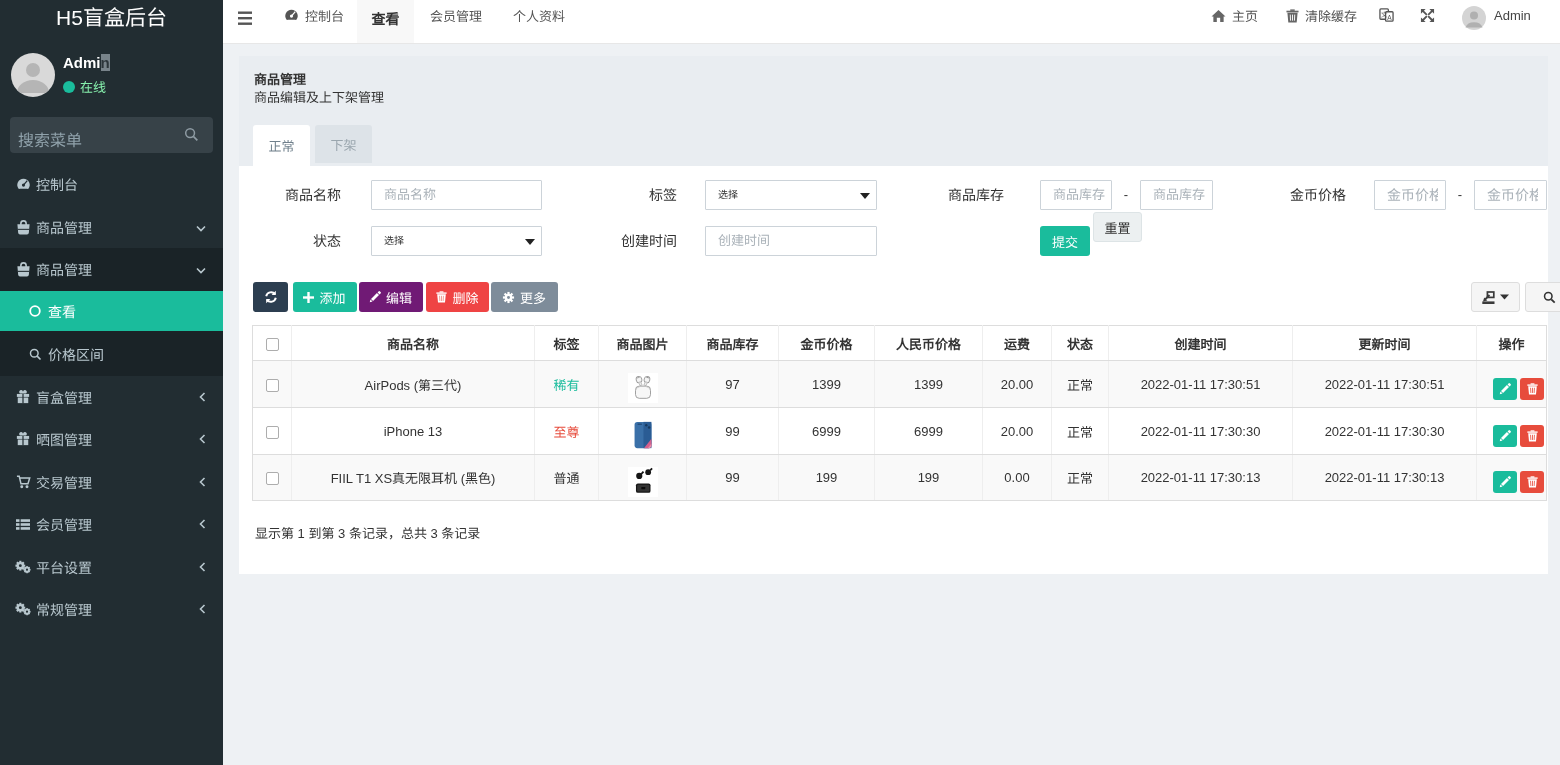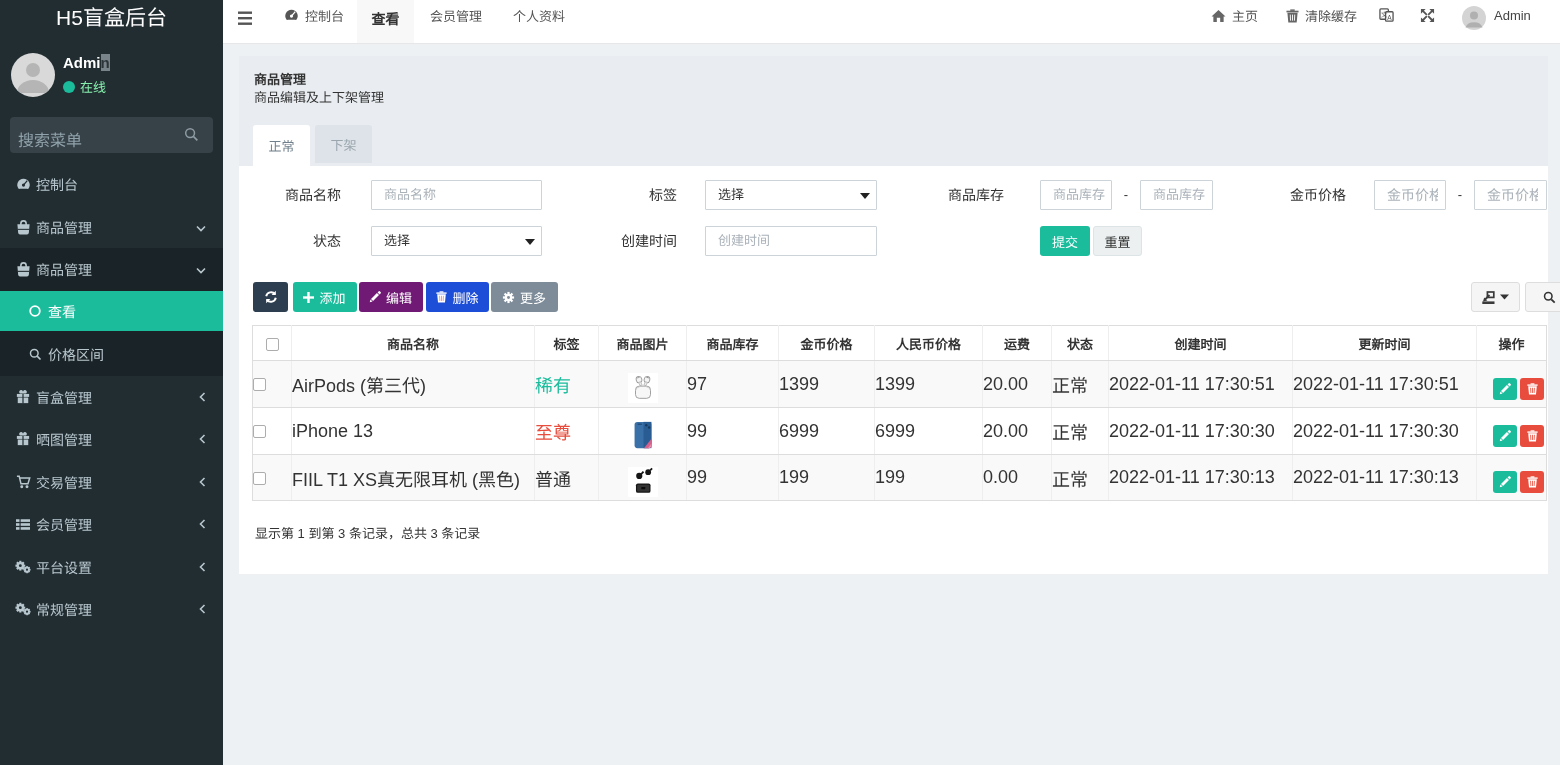--- a/index.html
+++ b/index.html
@@ -33,28 +33,28 @@
 #panel-h{position:absolute;left:239px;top:56px;width:1309px;height:110px;background:#e9edf1}
 #panel-b{position:absolute;left:239px;top:166px;width:1309px;height:408px;background:#fff}
 #pt1{position:absolute;left:254px;top:69px;font-size:13px;font-weight:bold;color:#333}
 #pt2{position:absolute;left:254px;top:87px;font-size:13px;color:#333}
 .tab{position:absolute;top:125px;height:41px;display:flex;align-items:center;justify-content:center;font-size:13px;border-radius:3px 3px 0 0}
 #tab1{left:253px;width:57px;background:#fff;color:#70808c}
 #tab2{left:315px;width:57px;height:38px;background:#dde3e8;color:#9aa6ae}
 
 .flabel{position:absolute;height:30px;line-height:30px;text-align:right;color:#333;font-size:14px}
 .finput{position:absolute;height:30px;background:#fff;border:1px solid #ccd3d9;border-radius:1px;line-height:28px;padding-left:12px;color:#aab2b9;font-size:13px;overflow:hidden;white-space:nowrap}
-.fselect{position:absolute;height:30px;background:#fff;border:1px solid #ccd3d9;border-radius:1px;line-height:28px;padding-left:12px;color:#333;font-size:13px}
+.fselect{position:absolute;height:30px;background:#fff;border:1px solid #ccd3d9;border-radius:1px;line-height:28px;padding-left:12px;color:#333;font-size:10px}
 .fselect:after{content:"";position:absolute;right:6px;top:12px;border-left:5px solid transparent;border-right:5px solid transparent;border-top:6px solid #222}
 .dash{position:absolute;width:14px;text-align:center;height:30px;line-height:30px;color:#333}
 .btn{position:absolute;height:30px;border-radius:3px;display:flex;align-items:center;justify-content:center;color:#fff;font-size:13px}
 
 #tbl{position:absolute;left:252px;top:325px;width:1294px;border-collapse:collapse;table-layout:fixed}
 #tbl th{border:1px solid #ddd;border-left:1px solid #eee;border-right:1px solid #eee;font-size:13px;font-weight:bold;color:#333;text-align:center;height:35px;padding:0;background:#fff}
-#tbl td{border:1px solid #ddd;border-left:1px solid #eee;border-right:1px solid #eee;font-size:18px;color:#333;text-align:left;height:46px;padding:0;vertical-align:middle}
+#tbl td{border:1px solid #ddd;border-left:1px solid #eee;border-right:1px solid #eee;font-size:13px;color:#333;text-align:center;height:46px;padding:0;vertical-align:middle}
 #tbl th:first-child,#tbl td:first-child{border-left:1px solid #ddd}
 #tbl th:last-child,#tbl td:last-child{border-right:1px solid #ddd}
 #tbl tr.odd td{background:#f9f9f9}
 #tbl tr.last td{height:45px}
 #tbl tr.last .pimg{margin-top:12px;margin-bottom:3px}
 .ckb{display:inline-block;width:13px;height:13px;border:1px solid #adadad;border-radius:2px;background:#fff;vertical-align:middle}
 #tbl td.tagg{color:#1abc9c}#tbl td.tagr{color:#e74c3c}
 .pimg{display:block;margin:12px auto 4px;width:30px;height:30px}
 .opbtn{display:inline-flex;width:24px;height:22px;border-radius:3px;align-items:center;justify-content:center;vertical-align:middle;margin-top:9px}
 #tbl td.opc{text-align:right;padding-right:2px;font-size:0}
@@ -286,40 +286,40 @@
 <div class="flabel" style="left:1246px;top:180px;width:100px">金币价格</div>
 <div class="finput" style="left:1374px;top:180px;width:72px;font-size:14px">金币价<span style="display:inline-block;width:9px;overflow:hidden;vertical-align:top">格</span></div>
 <div class="dash" style="left:1453px;top:180px">-</div>
 <div class="finput" style="left:1474px;top:180px;width:73px;font-size:14px">金币价<span style="display:inline-block;width:9px;overflow:hidden;vertical-align:top">格</span></div>
 
 <div class="flabel" style="left:241px;top:226px;width:100px">状态</div>
 <div class="fselect" style="left:371px;top:226px;width:171px">选择</div>
 <div class="flabel" style="left:577px;top:226px;width:100px">创建时间</div>
 <div class="finput" style="left:705px;top:226px;width:172px">创建时间</div>
 <div class="btn" style="left:1040px;top:226px;width:50px;background:#1abc9c">提交</div>
-<div class="btn" style="left:1093px;top:226px;width:49px;background:#ecf0f1;border:1px solid #dde4e6;color:#333">重置</div>
+<div class="btn" style="left:1093px;top:212px;width:49px;background:#ecf0f1;border:1px solid #dde4e6;color:#333">重置</div>
 
 <div class="btn" style="left:253px;top:282px;width:35px;background:#2c3e50">
     <svg width="14" height="14" viewBox="0 0 14 14">
       <path d="M2.2 6.2 A5 5 0 0 1 11 4.2" fill="none" stroke="#fff" stroke-width="1.9"></path>
       <path d="M11.8 0.8 V5 H7.6z" fill="#fff"></path>
       <path d="M11.8 7.8 A5 5 0 0 1 3 9.8" fill="none" stroke="#fff" stroke-width="1.9"></path>
       <path d="M2.2 13.2 V9 H6.4z" fill="#fff"></path>
     </svg>
   </div>
 <div class="btn" style="left:292.5px;top:282px;width:64px;background:#1abc9c"><svg width="11" height="11" viewBox="0 0 11 11" style="margin-right:5px">
       <rect x="4.3" width="2.4" height="11" fill="#fff"></rect>
       <rect y="4.3" width="11" height="2.4" fill="#fff"></rect>
     </svg>添加</div>
 <div class="btn" style="left:358.5px;top:282px;width:64px;background:#701a75"><svg width="12" height="12" viewBox="0 0 13 13" style="margin-right:5px">
       <path d="M0.8 12.2 L1.6 9.2 L3.8 11.4 z" fill="#fff"></path>
       <path d="M2.2 8.6 L8.6 2.2 L10.8 4.4 L4.4 10.8 z" fill="#fff"></path>
       <path d="M9.3 1.5 L10.3 0.5 a1.1 1.1 0 0 1 1.6 0 l0.6 0.6 a1.1 1.1 0 0 1 0 1.6 l-1 1 z" fill="#fff"></path>
     </svg>编辑</div>
-<div class="btn" style="left:426px;top:282px;width:63px;background:#1d4ed8"><svg width="11" height="12" viewBox="0 0 12 13" style="margin-right:5px">
+<div class="btn" style="left:426px;top:282px;width:63px;background:#ef4444"><svg width="11" height="12" viewBox="0 0 12 13" style="margin-right:5px">
       <path d="M1.3 3.5 h9.4 l-0.9 9 h-7.6z" fill="#fff"></path>
       <rect x="0.4" y="1.5" width="11.2" height="1.5" fill="#fff"></rect>
       <rect x="3.9" y="0.3" width="4.2" height="1.4" fill="#fff"></rect>
       <g stroke="#ef8b80" stroke-width="0.9">
         <line x1="3.9" y1="5.2" x2="4.2" y2="10.8"></line>
         <line x1="6" y1="5.2" x2="6" y2="10.8"></line>
         <line x1="8.1" y1="5.2" x2="7.8" y2="10.8"></line>
       </g>
     </svg>删除</div>
 <div class="btn" style="left:490.5px;top:282px;width:67px;background:#7e8c9a"><svg width="13" height="13" viewBox="0 0 14 14" style="margin-right:5px">

